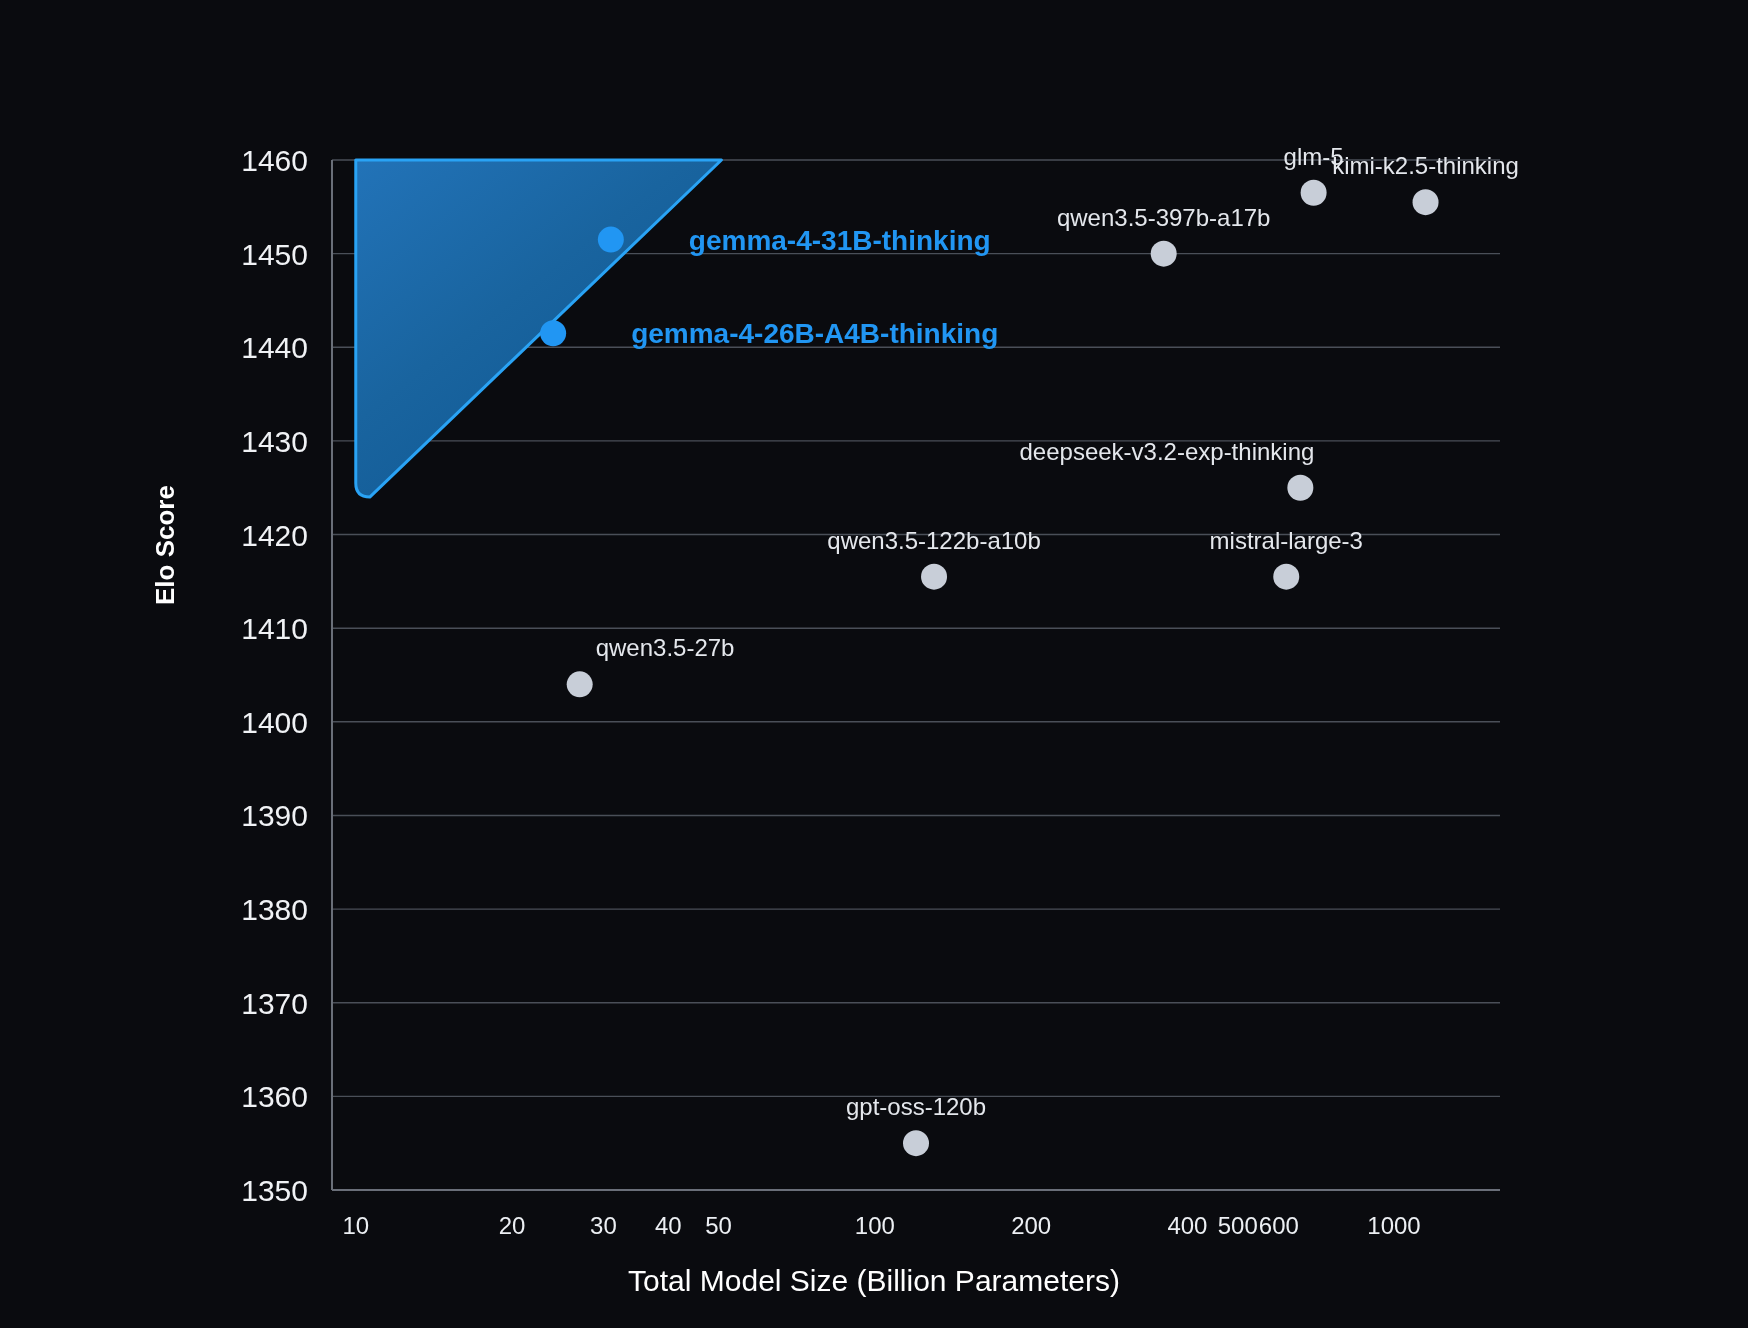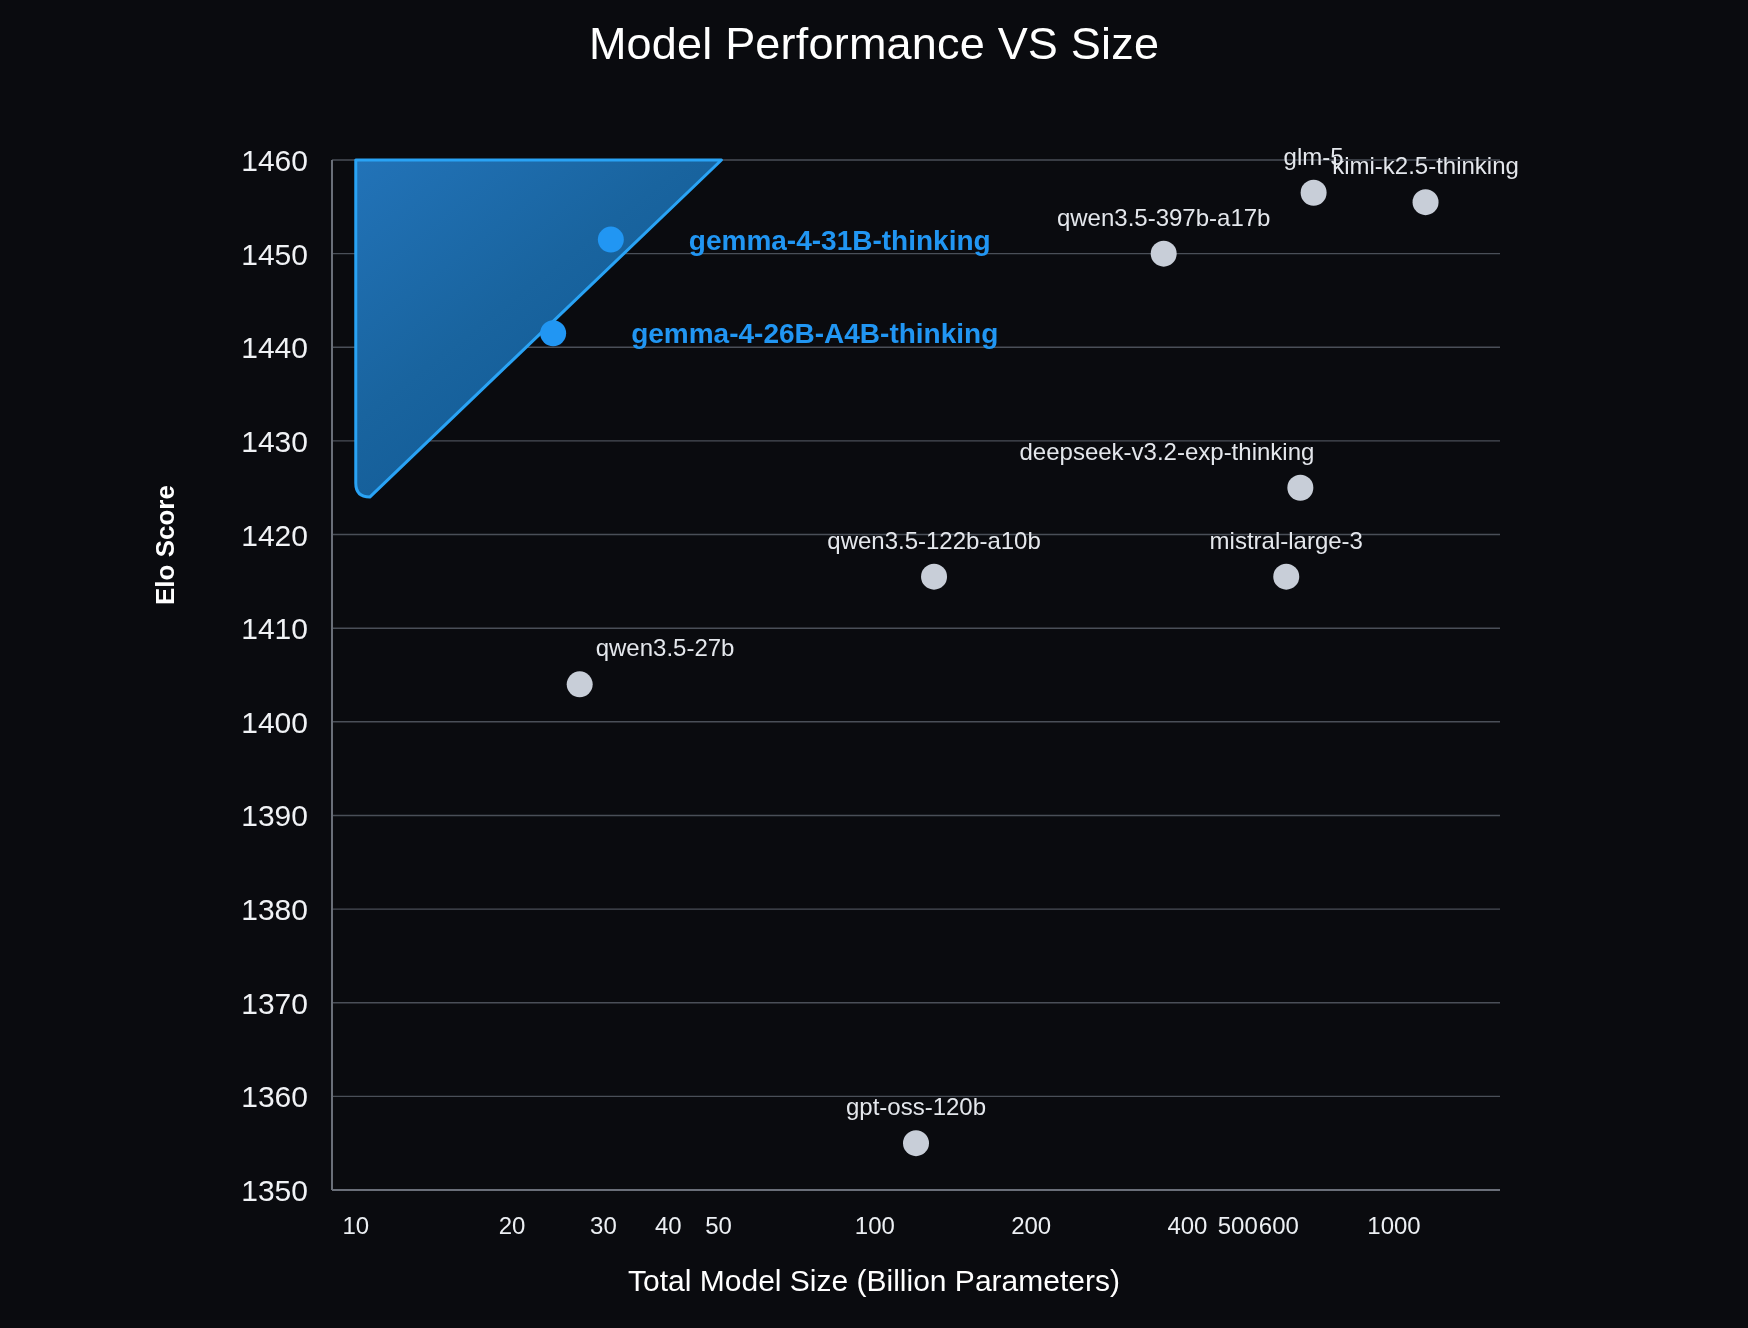--- a/index.html
+++ b/index.html
@@ -85,21 +85,20 @@
   .axisline {
     stroke: #6a6f79;
     stroke-width: 2;
   }
 </style>
 </head>
 <body>
 
 <div id="chart-root">
 
-  <div class="chart-title">Model Performance VS Size</div>
 
   <div class="axis-label-y">Elo Score</div>
 
   <div class="axis-label-x">Total Model Size (Billion Parameters)</div>
 
   <svg class="plot" width="1748" height="1328" viewBox="0 0 1748 1328">
     <defs>
       <linearGradient id="regionGrad" x1="0" y1="0" x2="0.85" y2="1">
         <stop offset="0%" stop-color="#2273b8"></stop>
         <stop offset="45%" stop-color="#19649f"></stop>

